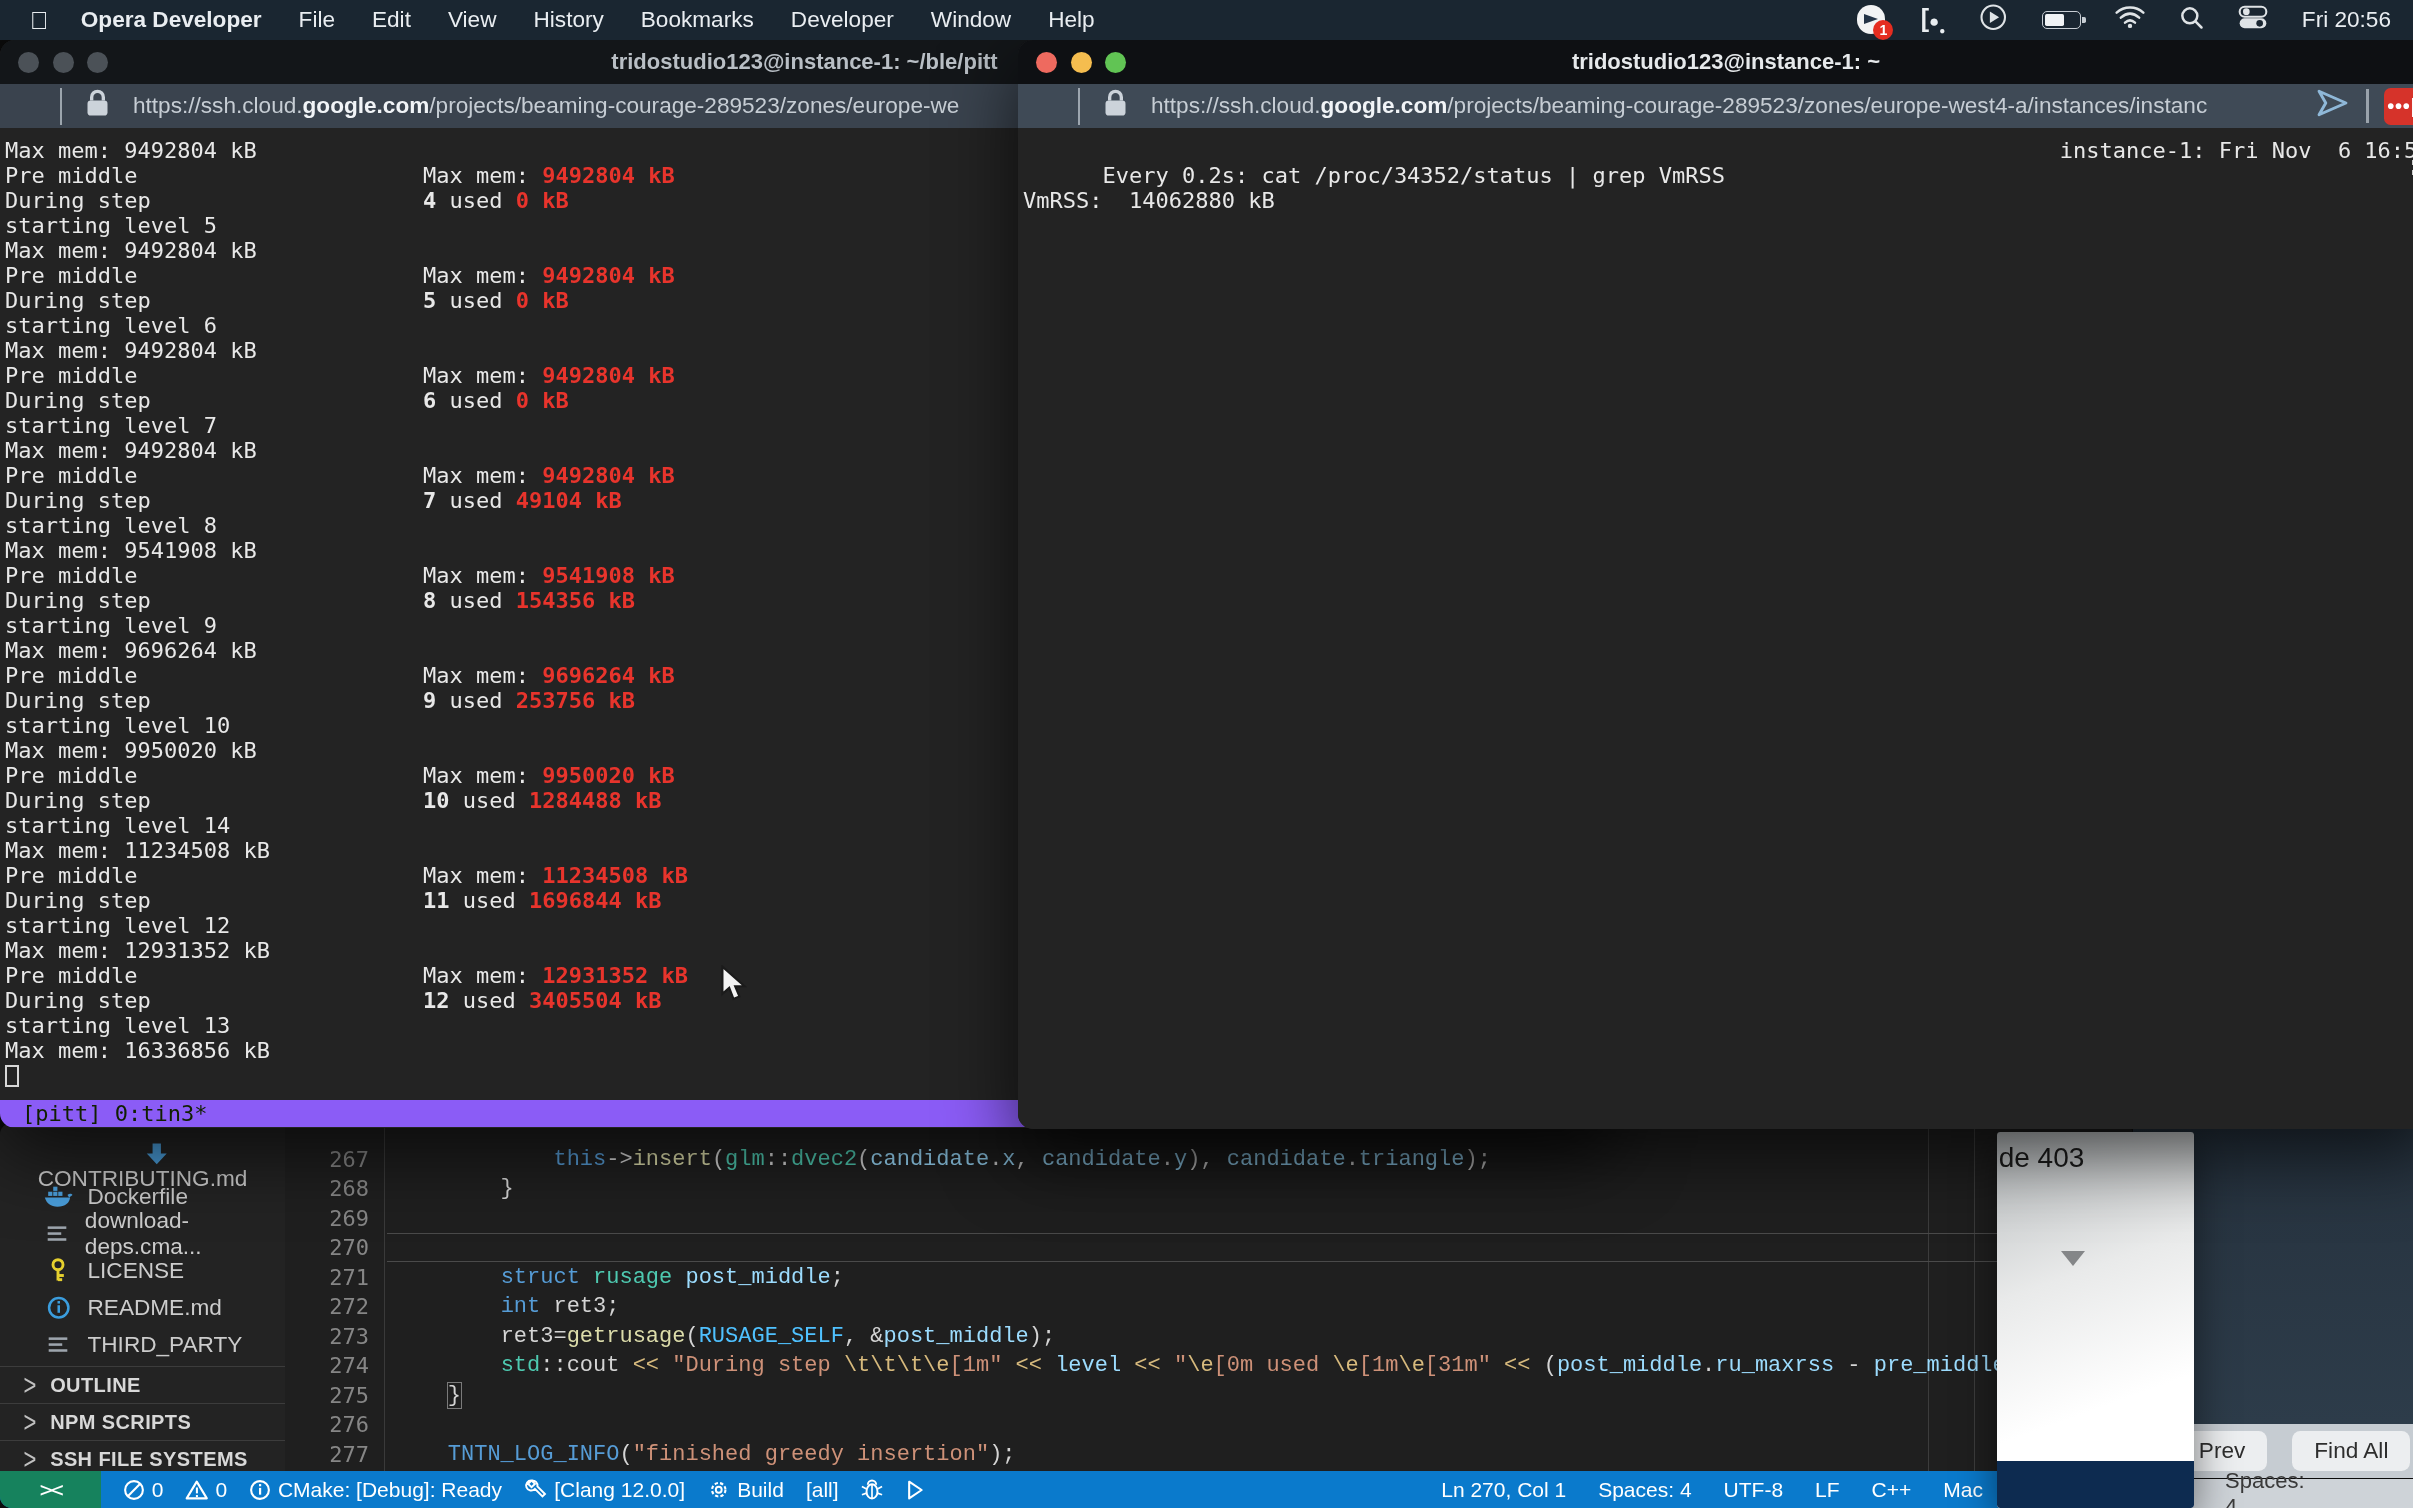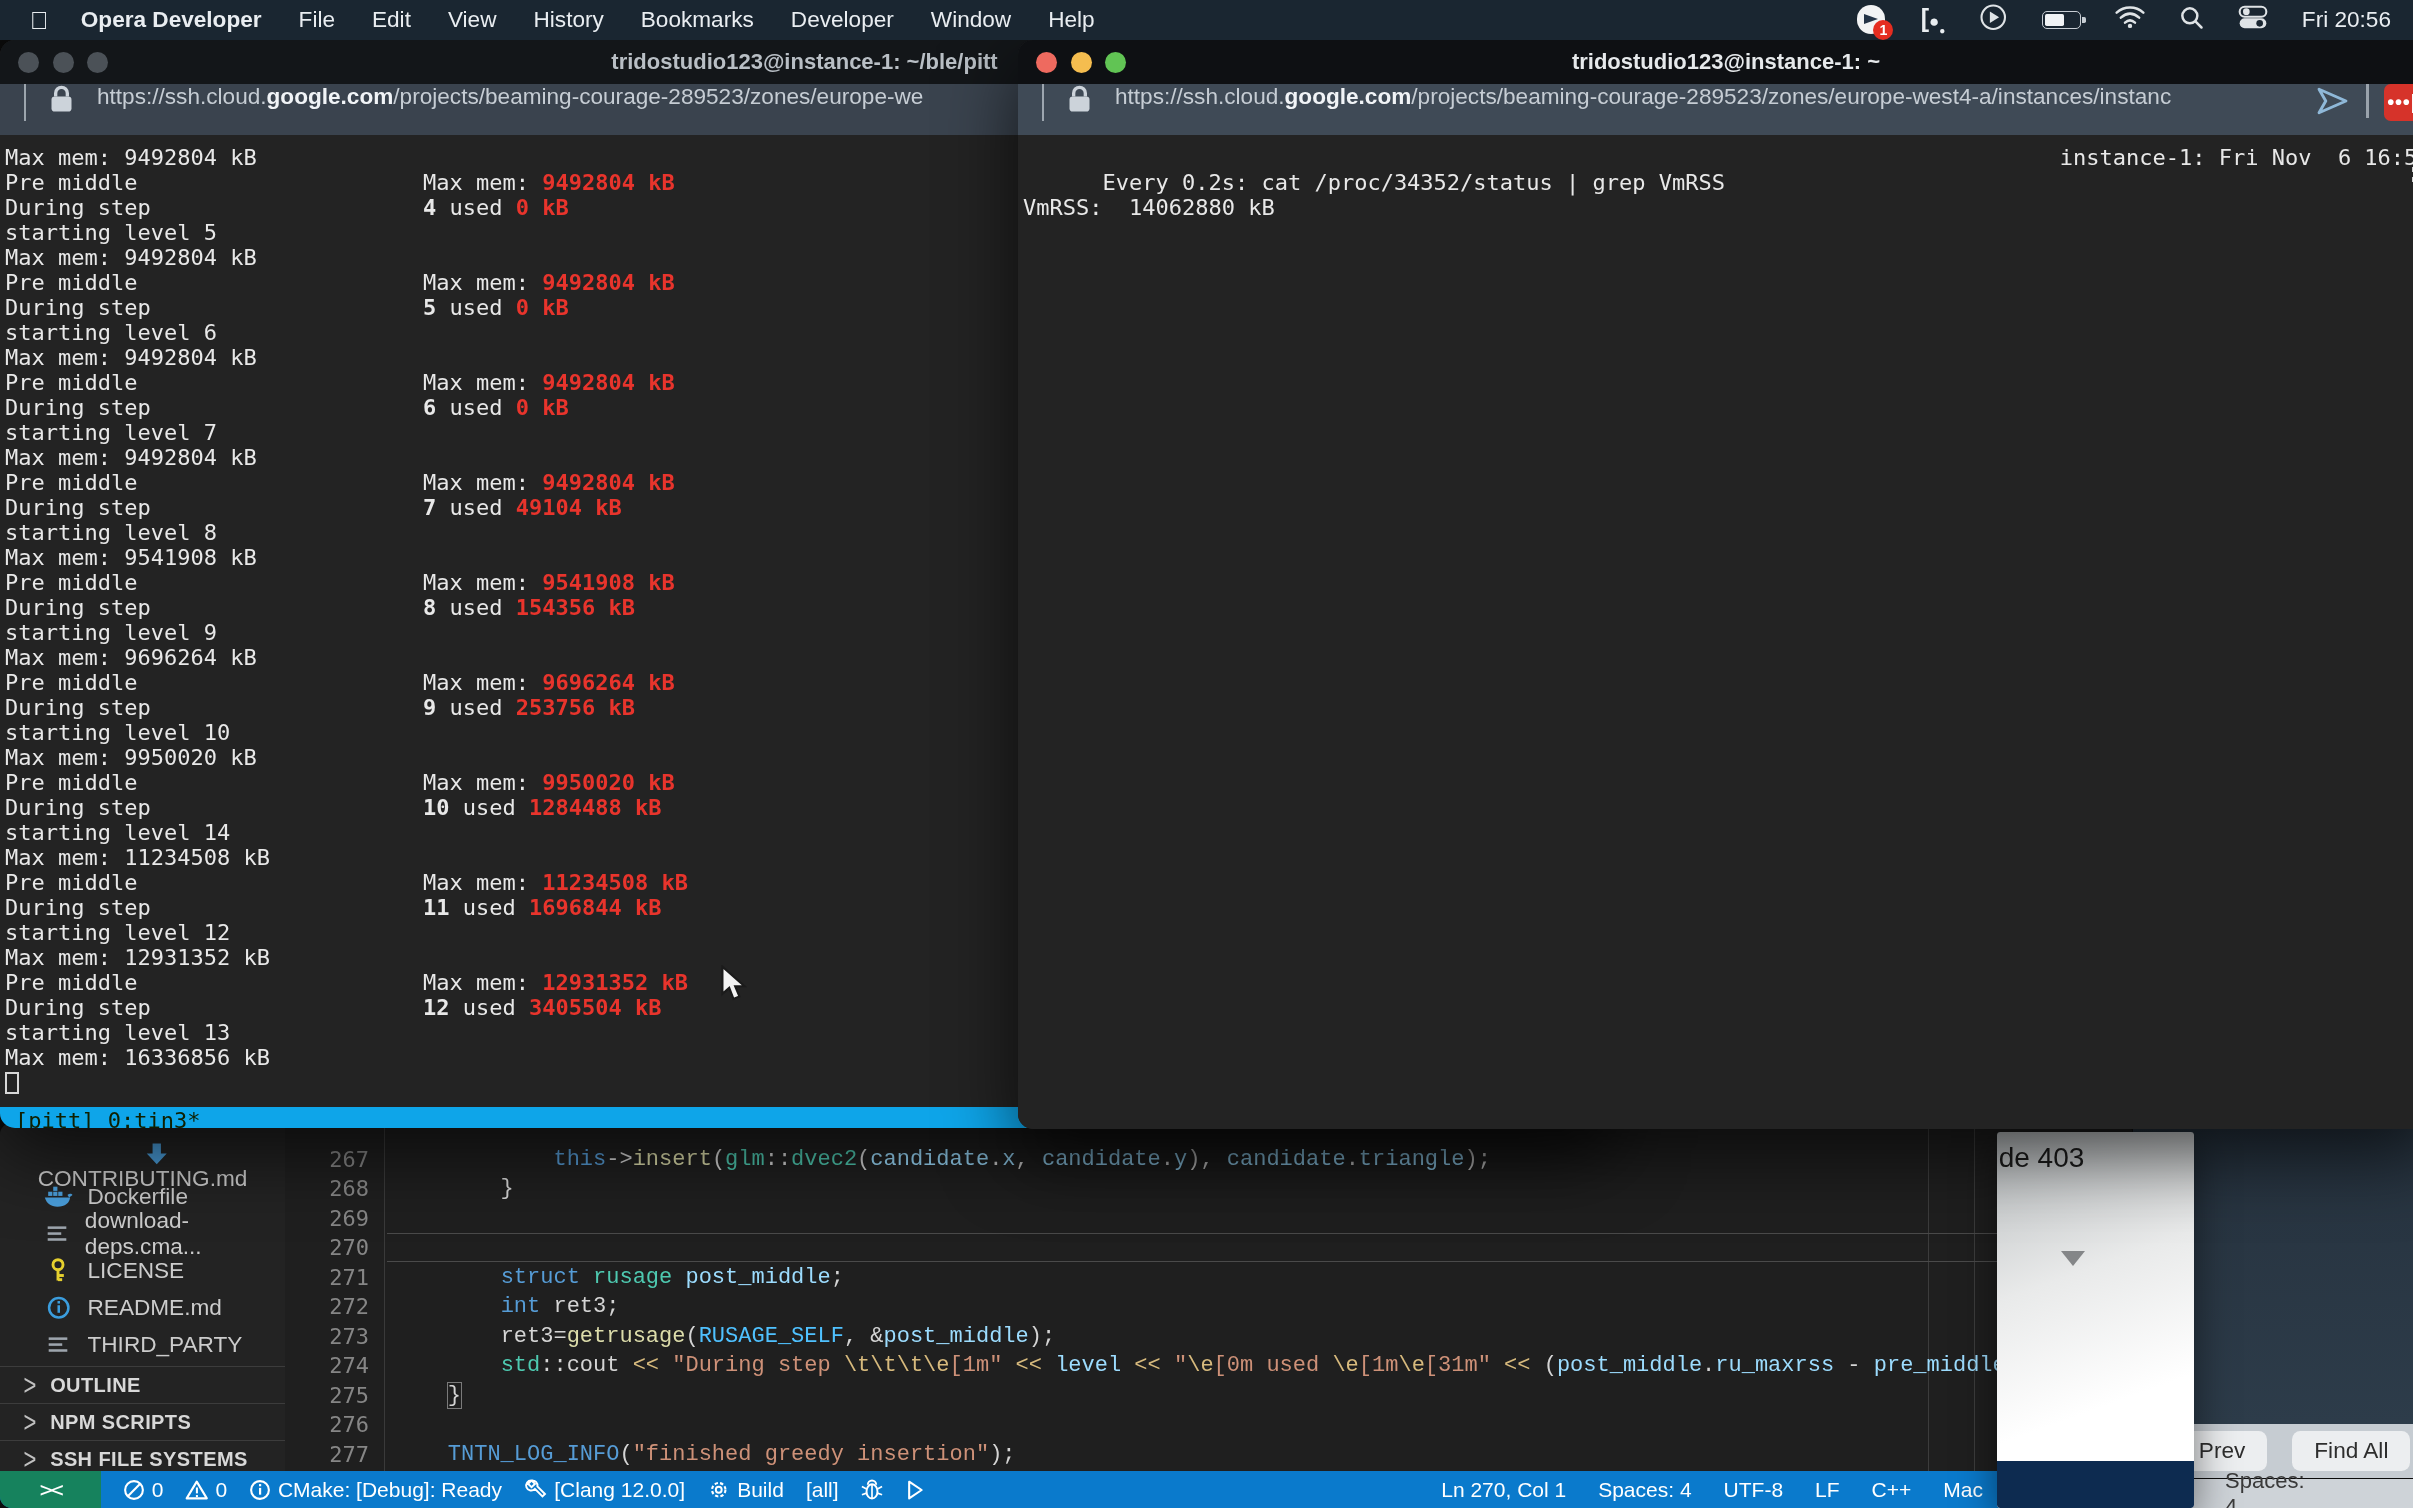--- a/index.html
+++ b/index.html
@@ -29,39 +29,39 @@
   .batt .body{position:absolute;inset:0;border:1.7px solid #c7cdd3;border-radius:5px;}
   .batt .fill{position:absolute;left:3.4px;top:3.4px;bottom:3.4px;width:18.4px;background:#f1f3f5;border-radius:1.7px;}
   .batt .nub{position:absolute;right:-5px;top:5.9px;width:3.4px;height:6.7px;background:#c7cdd3;border-radius:0 1.7px 1.7px 0;}
 
   
   .window{position:absolute;border-radius:15px;box-shadow:0 25px 75px rgba(0,0,0,.65);overflow:hidden;}
   .titlebar{height:44px;display:flex;align-items:center;position:relative;}
   .lights{display:flex;gap:13.4px;margin-left:18.4px;}
   .light{width:21px;height:21px;border-radius:50%;}
   .wintitle{position:absolute;left:0;right:0;text-align:center;font-weight:bold;font-size:22px;}
-  .addressbar{height:51px;display:flex;color:#c6cdd4;font-size:22.6px;}
+  .addressbar{height:44px;display:flex;align-items:center;color:#c6cdd4;font-size:22.6px;padding-left:36px;}
   .caret{width:2.5px;height:37px;background:#aeb6be;margin:0 22px 0 23.5px;opacity:.85;}
   .urltext{white-space:nowrap;overflow:hidden;}
   .urltext b{color:#f1f4f7;}
 
   
   #win-left{left:0;top:40px;width:1609px;height:1088px;background:#232323;z-index:20;}
   #win-left .titlebar{background:#131619;}
   #win-left .wintitle{color:#b9bfc5;}
   #win-left .addressbar{background:#3a434e;}
   #win-left .light{background:#4b5157;}
   .termbody{position:relative;background:#232323;color:#e8e8e8;font-size:22px;line-height:25px;}
   #term-left{height:962px;padding-top:10px;}
   .tline{height:25px;position:relative;padding-left:5px;white-space:pre;}
   .tright{position:absolute;left:423px;top:0;white-space:pre;}
   .tred{color:#e8342c;font-weight:bold;}
   .tbold{font-weight:bold;}
   .cursor-block{position:absolute;left:5px;width:14.2px;height:22px;border:2.5px solid #d7d7d7;box-sizing:border-box;}
-  .tmuxbar{height:27px;background:#0ea5e9;color:#102000;font-size:22px;line-height:27px;padding-left:15px;white-space:pre;font-family:"DejaVu Sans Mono",monospace;}
+  .tmuxbar{height:27px;background:#8b5cf6;color:#102000;font-size:22px;line-height:27px;padding-left:22px;white-space:pre;font-family:"DejaVu Sans Mono",monospace;}
   .winfoot{height:11.7px;background:#232323;}
 
   
   #win-right{left:1018px;top:40px;width:1416px;height:1089px;background:#232323;z-index:30;}
   #win-right .titlebar{background:#0e1013;}
   #win-right .wintitle{color:#e6e9eb;}
   #win-right .addressbar{background:#3f4a56;}
   .lr{background:#ee6a5f;} .ly{background:#f5bd4f;} .lg{background:#61c454;}
   #term-right{height:1002px;padding-top:10px;}
   .checker{position:absolute;right:3.4px;top:27px;width:18.4px;height:23.5px;

